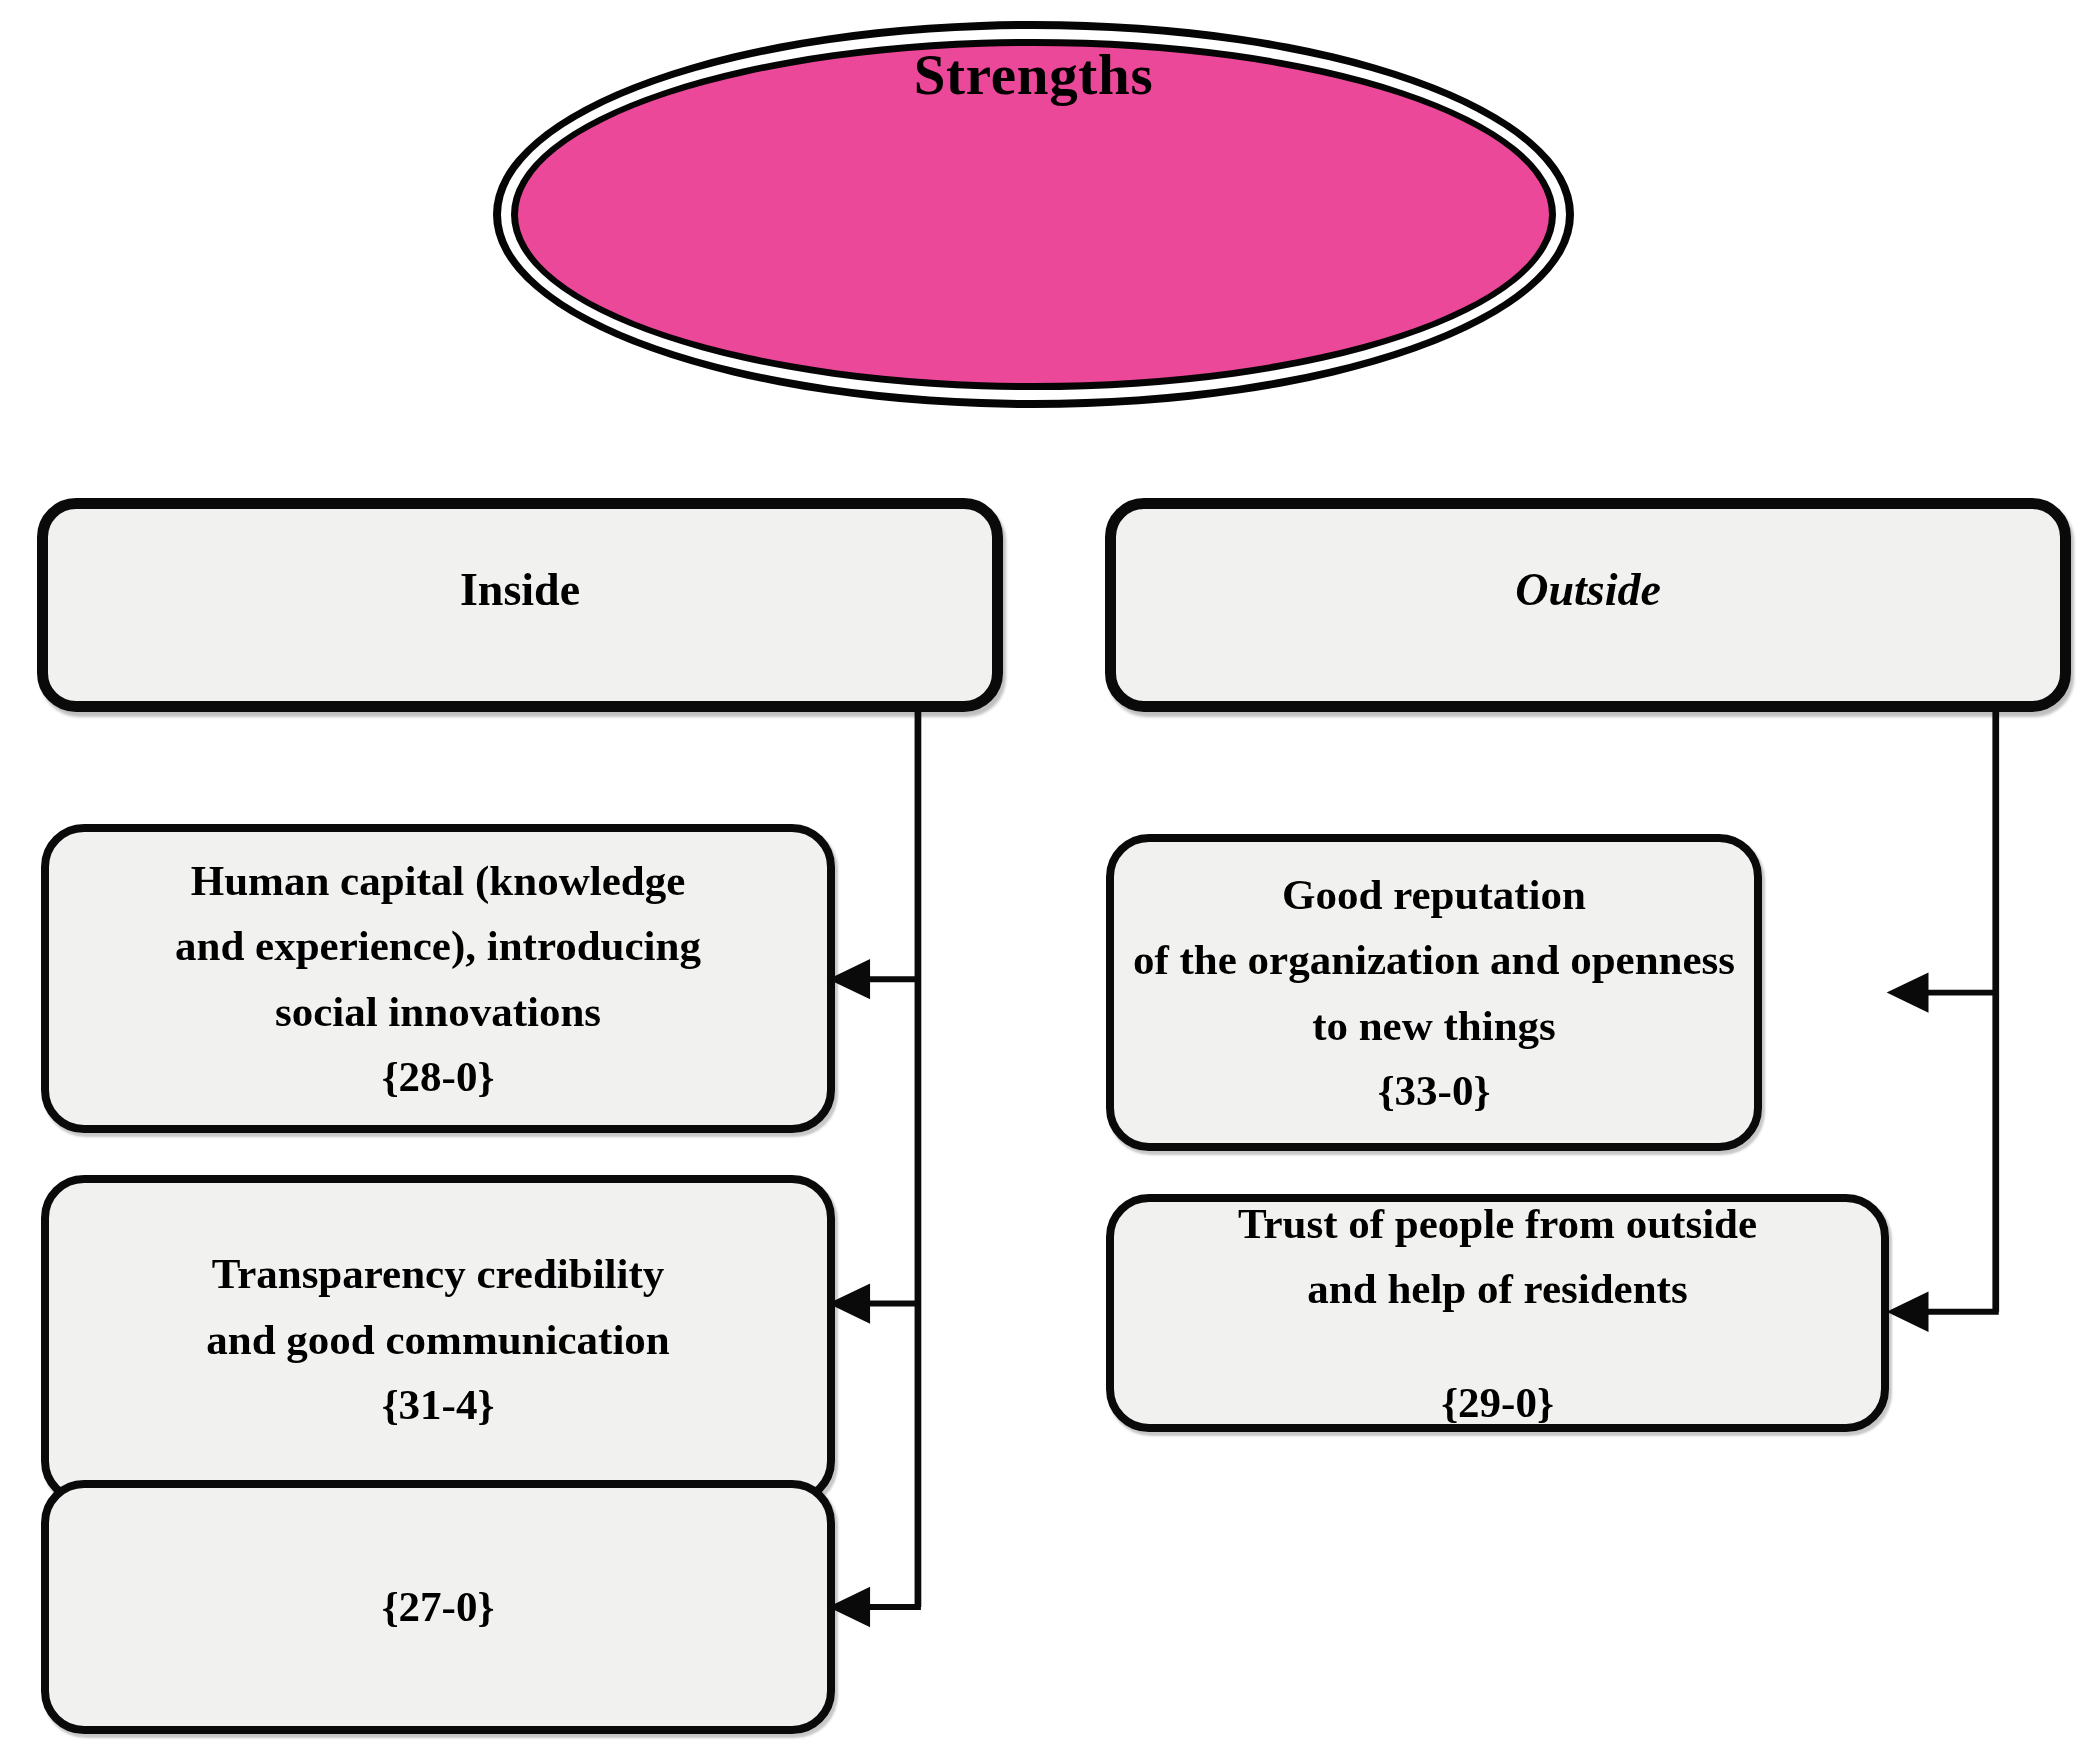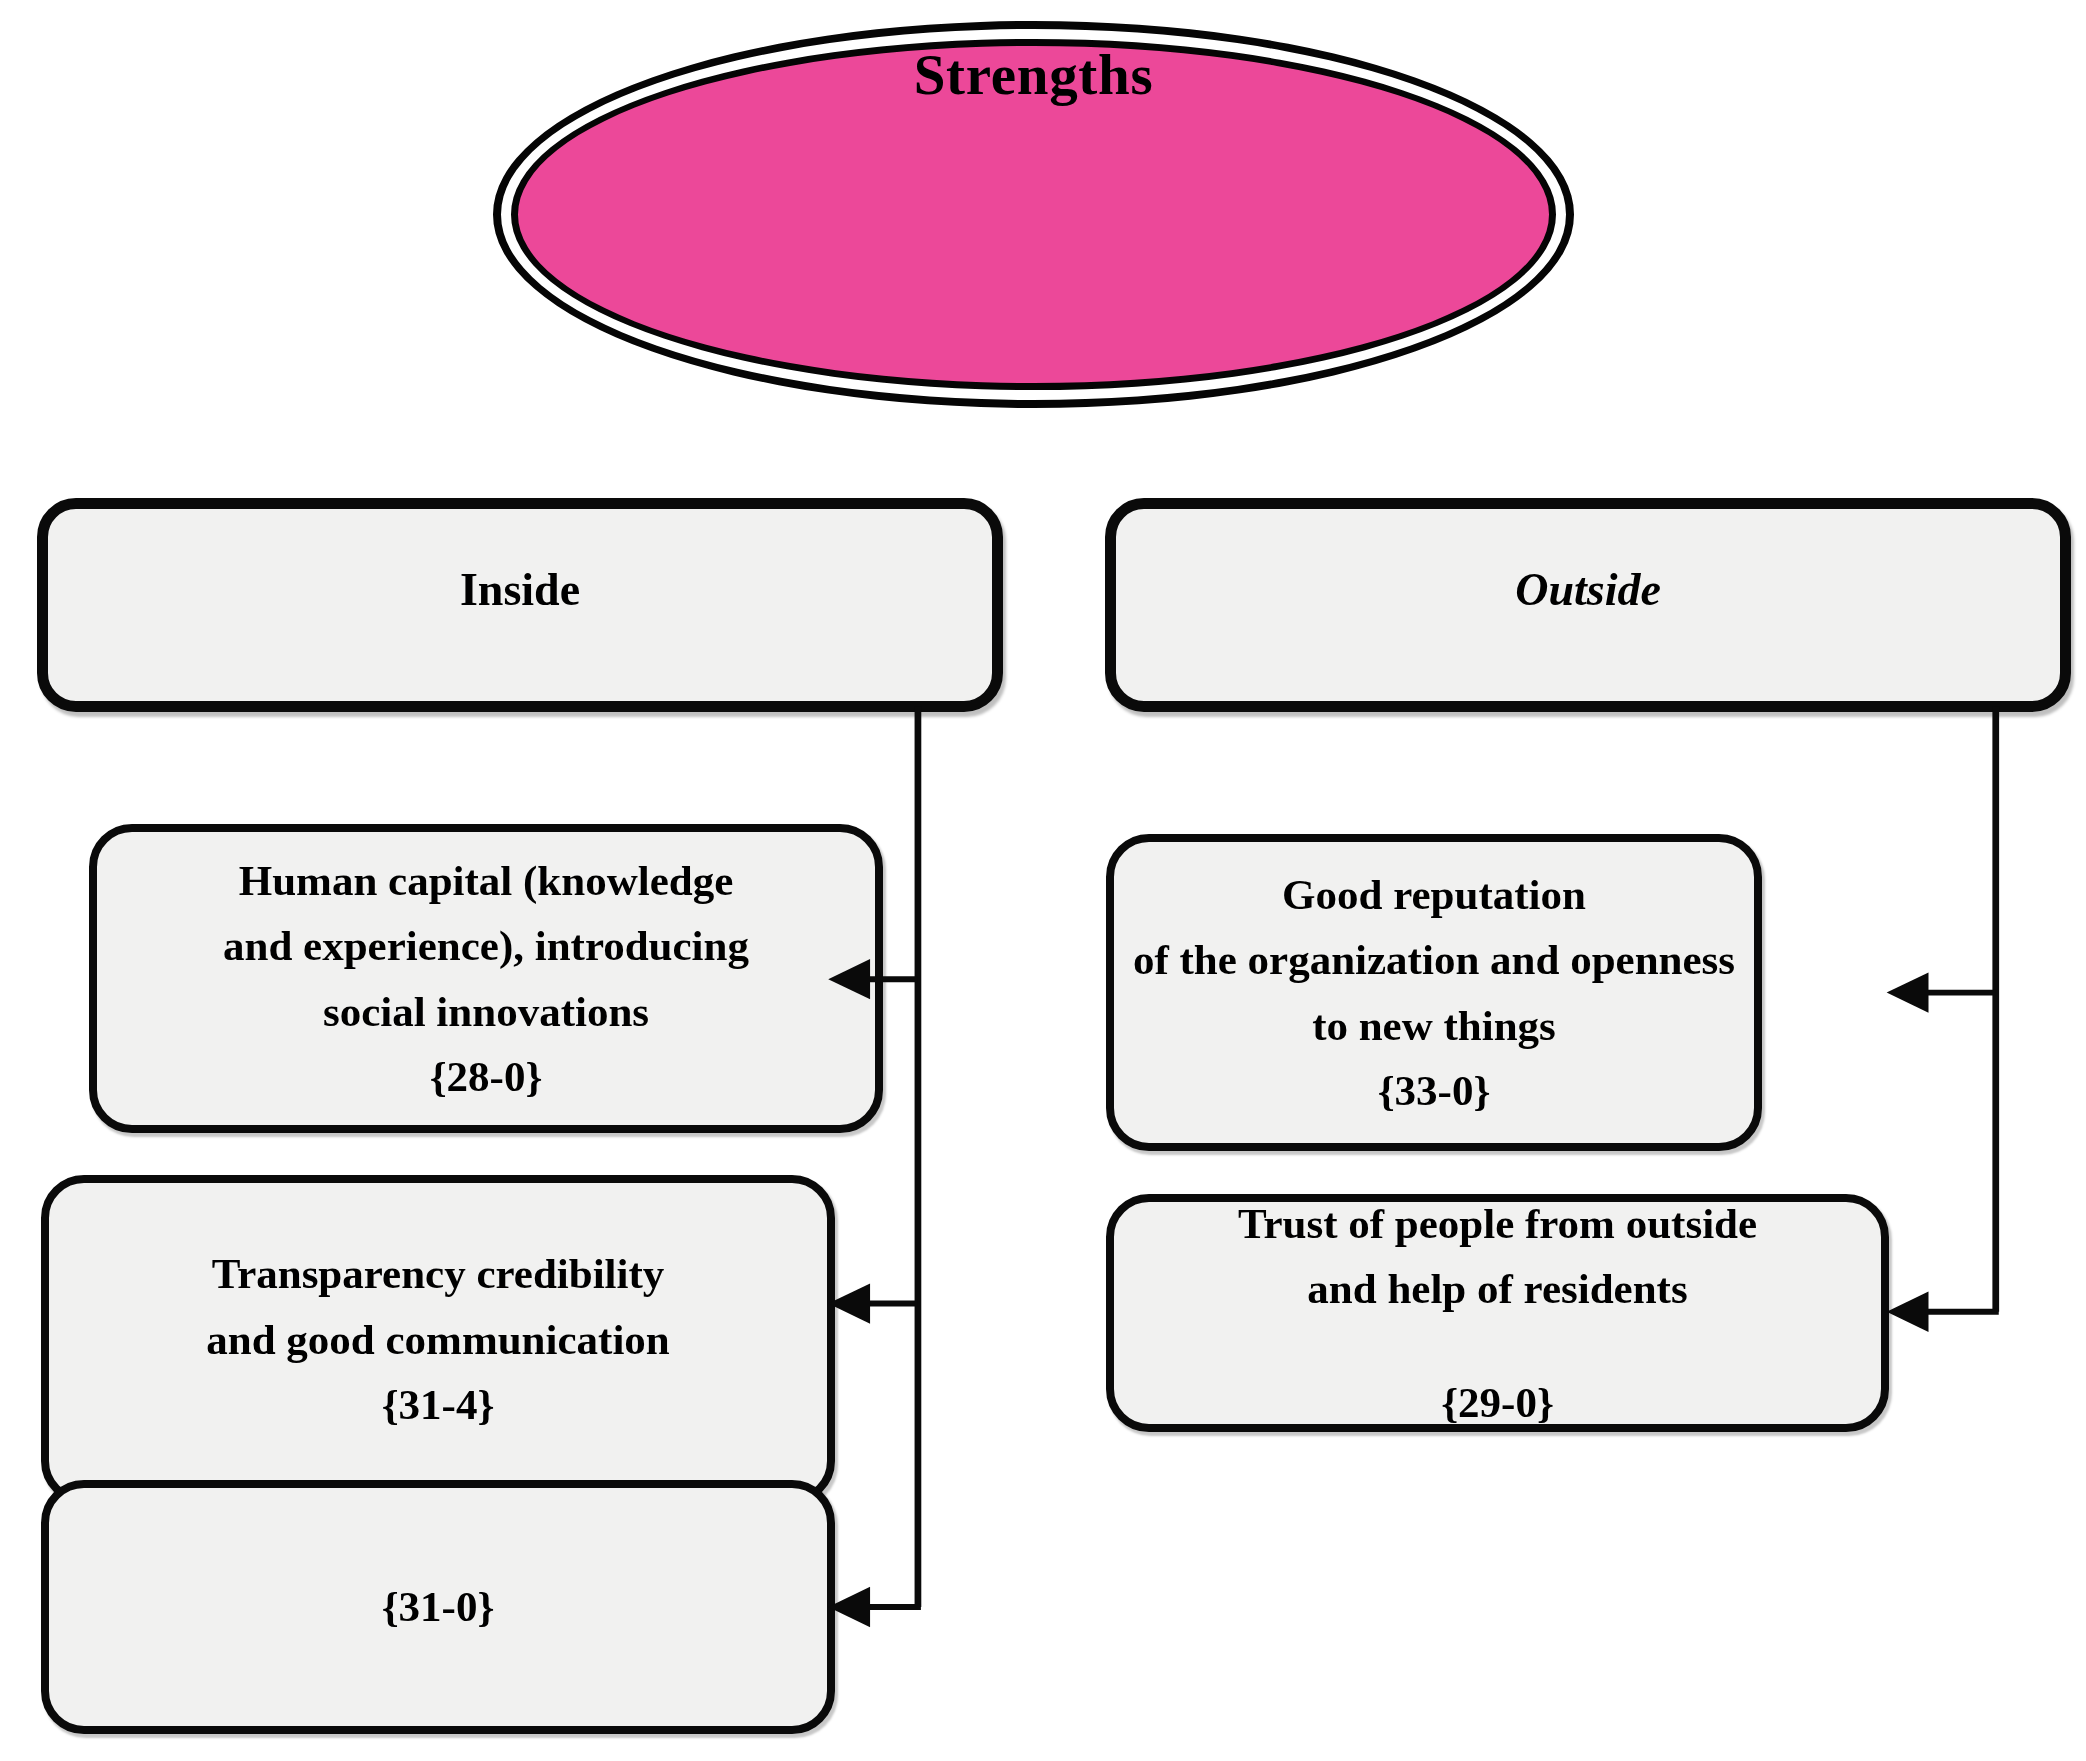--- a/index.html
+++ b/index.html
@@ -83,21 +83,21 @@
     text-align: center;
     font-size: 43px;
     line-height: 1.52;
     padding: 7.5px 18px;
     box-shadow: 2.2px 3.7px 2.2px rgba(0,0,0,0.22);
     z-index: 1;
   }
   .item-text  { white-space: pre-line; }
   .item-count { white-space: pre-line; }
 
-  #inside-item-1 { left: 41px; top: 824px; width: 794px; height: 309px; margin-left: 48px; }
+  #inside-item-1 { left: 41px; top: 824px; width: 794px; height: 309px; }
   #inside-item-2 { left: 41px; top: 1175px; width: 794px; height: 329px; }
   #inside-item-3 { left: 41px; top: 1480px; width: 794px; height: 254px; }
 
   #outside-item-1 { left: 1106px; top: 834px; width: 656px; height: 317px; }
   #outside-item-2 { left: 1106px; top: 1194px; width: 783px; height: 238px; gap: 48px; }
 
   
   #connector-layer {
     position: absolute;
     left: 0;
@@ -129,21 +129,21 @@
 and experience), introducing
 social innovations</div>
     <div class="item-count">{28-0}</div>
   </div>
   <div class="item-box" id="inside-item-2">
     <div class="item-text">Transparency credibility
 and good communication</div>
     <div class="item-count">{31-4}</div>
   </div>
   <div class="item-box" id="inside-item-3">
-    <div class="item-count">{31-0}</div>
+    <div class="item-count">{27-0}</div>
   </div>
 
   <div class="item-box" id="outside-item-1">
     <div class="item-text">Good reputation
 of the organization and openness
 to new things</div>
     <div class="item-count">{33-0}</div>
   </div>
   <div class="item-box" id="outside-item-2">
     <div class="item-text">Trust of people from outside

